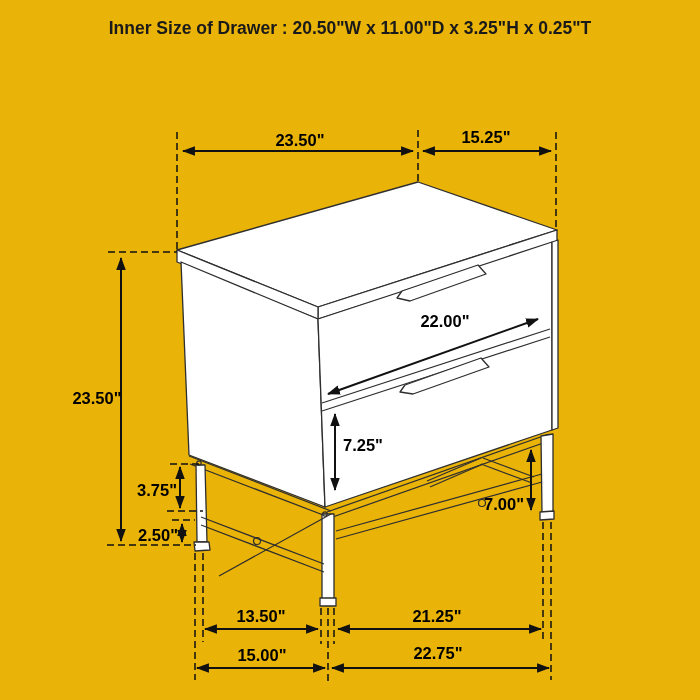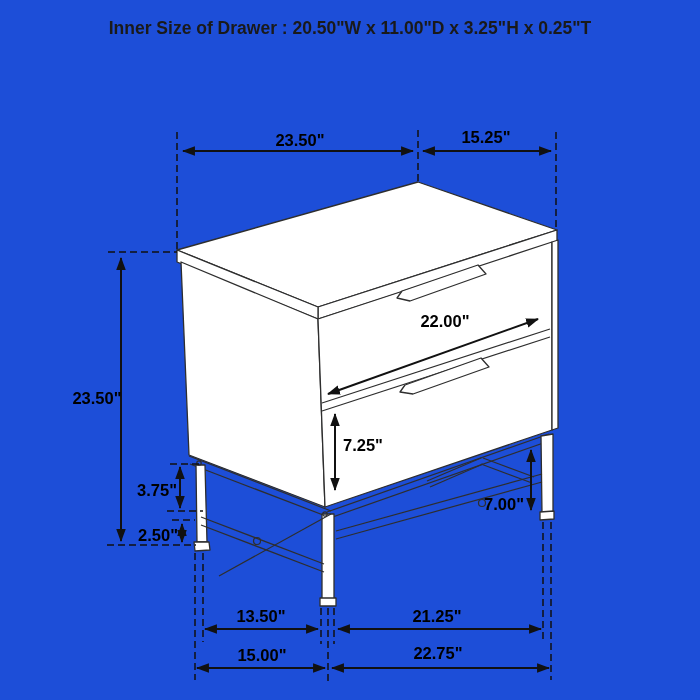--- a/index.html
+++ b/index.html
@@ -1,20 +1,20 @@
 <!DOCTYPE html>
 <html><head>
 <meta charset="utf-8">
 <style>
   html, body { margin: 0; padding: 0; background: #ffffff; }
   .stage {
     position: relative;
     width: 700px;
     height: 700px;
-    background: #1d4ed8;
+    background: #eab308;
     overflow: hidden;
     font-family: "Liberation Sans", sans-serif;
     text-decoration: underline;
   }
   svg { display: block; }
   .title-text {
     font-family: "Liberation Sans", sans-serif;
     font-size: 17.5px;
     font-weight: bold;
     fill: #1a1a1a;

